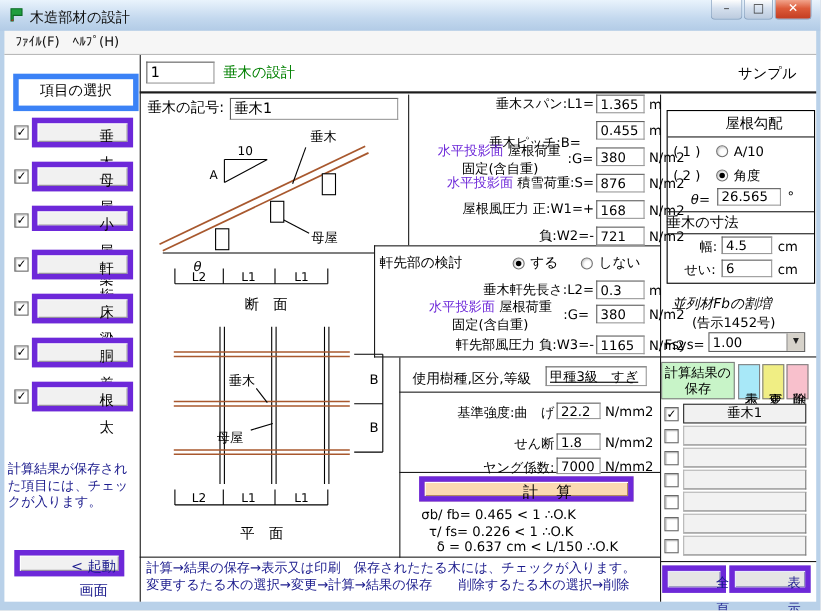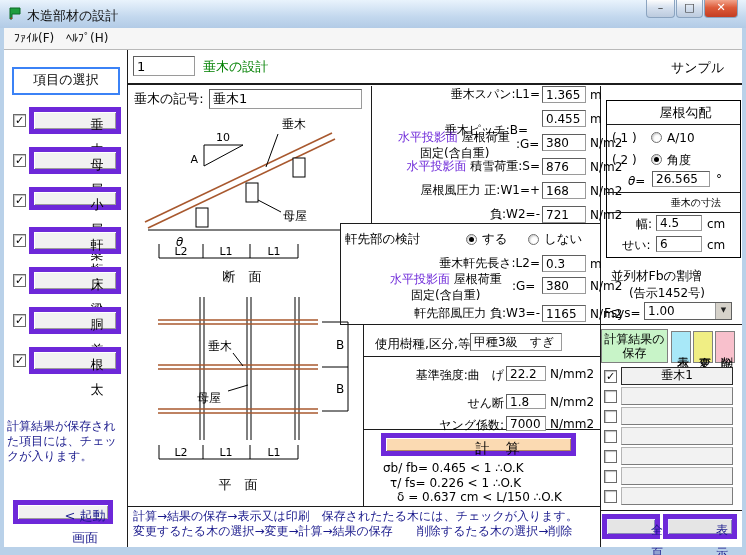--- a/index.html
+++ b/index.html
@@ -65,21 +65,21 @@
     <div class="winbtn close" style="left:704px;width:34px;">✕</div>
   </div>
 
   <div class="a menubar">
     <div class="menu-item" style="left:10px;">ﾌｧｲﾙ(F)</div>
     <div class="menu-item" style="left:62px;">ﾍﾙﾌﾟ(H)</div>
   </div>
 
   <div class="a client"></div>
 
-  <div class="a" style="left:12px;top:67px;width:104px;height:24px;border:2px solid #3b82f6;text-align:center;font-size:13px;line-height:22px;">項目の選択</div>
+  <div class="a" style="left:12px;top:67px;width:104px;height:24px;border:5px solid #3b82f6;text-align:center;font-size:13px;line-height:22px;">項目の選択</div>
 
   <div class="cb" style="left:13px;top:114px;">
       <span>✓</span>
     </div>
   <div class="btn" style="left:29px;top:107px;width:92px;height:27px;line-height:25px;">垂　　　木</div>
   <div class="cb" style="left:13px;top:154px;">
       <span>✓</span>
     </div>
   <div class="btn" style="left:29px;top:147px;width:92px;height:27px;line-height:25px;">母　　　屋</div>
   <div class="cb" style="left:13px;top:194px;">
@@ -242,21 +242,21 @@
   <div class="t" style="left:411px;top:288px;">固定(含自重)</div>
   <div class="t" style="left:512px;top:279px;">:G=</div>
   <input class="fld" style="left: 542px; top: 277px; width: 44px;" value="380">
   <div class="t" style="left:590px;top:279px;">N/m2</div>
 
   <div class="t tr" style="left:373px;top:306px;width:167px;">軒先部風圧力 負:W3=-</div>
   <input class="fld" style="left: 542px; top: 305px; width: 44px;" value="1165">
   <div class="t" style="left:590px;top:307px;">N/m2</div>
 
   <div class="t" style="left:375px;top:337px;font-size:12.5px;">使用樹種,区分,等級</div>
-  <input class="fld" style="left: 470px; top: 333px; width: 92px; height: 18px;" value="甲種3級　すぎ">
+  <input class="fld" style="left: 496px; top: 333px; width: 92px; height: 18px; text-decoration: underline;" value="甲種3級　すぎ">
 
   <div class="t tr" style="left:375px;top:368px;width:129px;">基準強度:曲　げ</div>
   <input class="fld" style="left: 506px; top: 366px; width: 40px; height: 15px;" value="22.2">
   <div class="t" style="left:550px;top:367px;">N/mm2</div>
 
   <div class="t tr" style="left:375px;top:396px;width:129px;">せん断</div>
   <input class="fld" style="left: 506px; top: 394px; width: 40px; height: 15px;" value="1.8">
   <div class="t" style="left:550px;top:395px;">N/mm2</div>
 
   <div class="t tr" style="left:375px;top:418px;width:129px;">ヤング係数:</div>
@@ -277,30 +277,30 @@
   <div class="t" style="left:612px;top:131px;">( 1 )</div>
   <div class="radio" style="left:651px;top:132px;"></div>
   <div class="t" style="left:667px;top:131px;">A/10</div>
   <div class="t" style="left:612px;top:153px;">( 2 )</div>
   <div class="radio sel" style="left:651px;top:154px;"></div>
   <div class="t" style="left:667px;top:153px;">角度</div>
   <div class="t" style="left:628px;top:174px;font-style:italic;">θ=</div>
   <input class="fld" style="left: 652px; top: 171px; width: 58px; height: 16px;" value="26.565">
   <div class="t" style="left:716px;top:172px;">°</div>
   <div class="hline" style="left:607px;top:192px;width:133px;height:1px;"></div>
-  <div class="t" style="left:606px;top:196px;width:115px;text-align:right;font-size:10px;">垂木の寸法</div>
+  <div class="t" style="left:606px;top:196px;width:115px;text-align:left;font-size:13px;">垂木の寸法</div>
   <div class="hline" style="left:607px;top:212px;width:133px;height:1px;"></div>
   <div class="t" style="left:636px;top:217px;">幅:</div>
   <input class="fld" style="left: 656px; top: 215px; width: 46px; height: 16px;" value="4.5">
   <div class="t" style="left:707px;top:217px;">cm</div>
   <div class="t" style="left:622px;top:238px;">せい:</div>
   <input class="fld" style="left: 656px; top: 236px; width: 46px; height: 16px;" value="6">
   <div class="t" style="left:707px;top:238px;">cm</div>
 
-  <div class="t" style="left:611px;top:269px;font-size:12.5px;">並列材Fbの割増</div>
+  <div class="t" style="left:611px;top:269px;font-size:12.5px;font-style:italic;">並列材Fbの割増</div>
   <div class="t" style="left:629px;top:286px;">(告示1452号)</div>
   <div class="t" style="left:604px;top:306px;">Fsys=</div>
   <div class="combo" style="left:644px;top:302px;width:88px;height:18px;">
     <div class="val">1.00</div>
     <div class="arrow">▼</div>
   </div>
   <div class="hline" style="left:600px;top:324px;width:142px;height:1px;"></div>
 
   <div class="act" style="left:601px;top:329px;width:67px;height:34px;background:#c8f4c8;padding-top:2px;">計算結果の保存</div>
   <div class="act vbtn" style="left:671px;top:331px;width:20px;height:32px;background:#a8e8f8;">表示</div>

